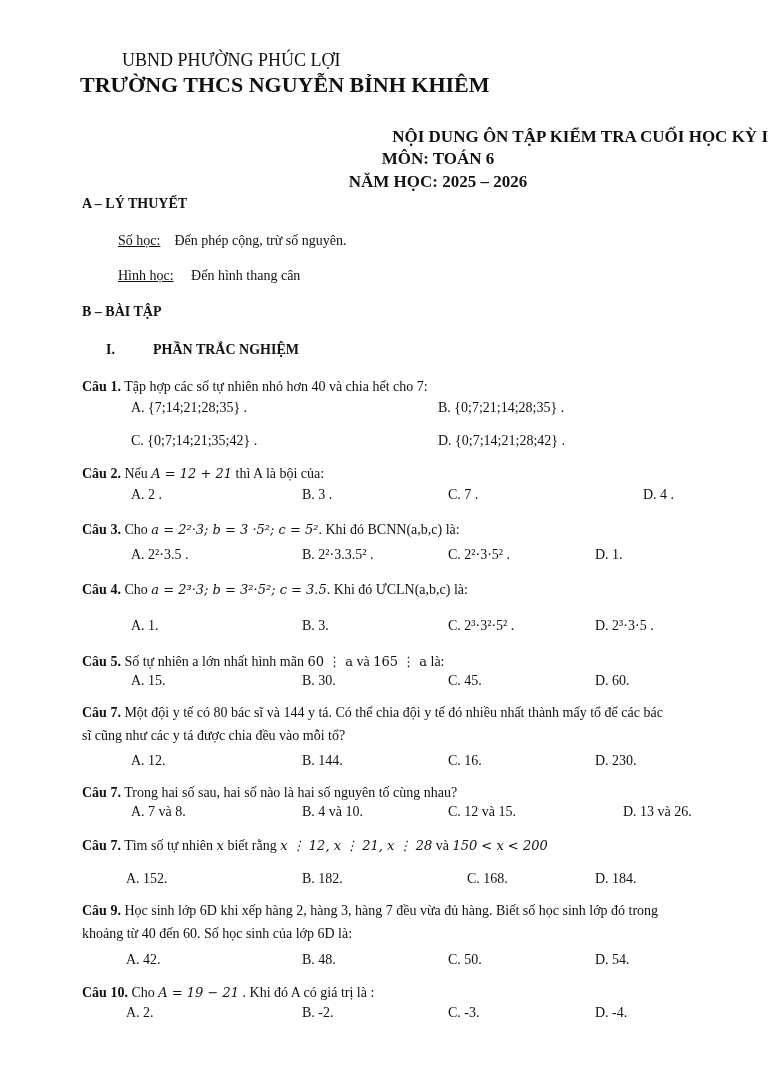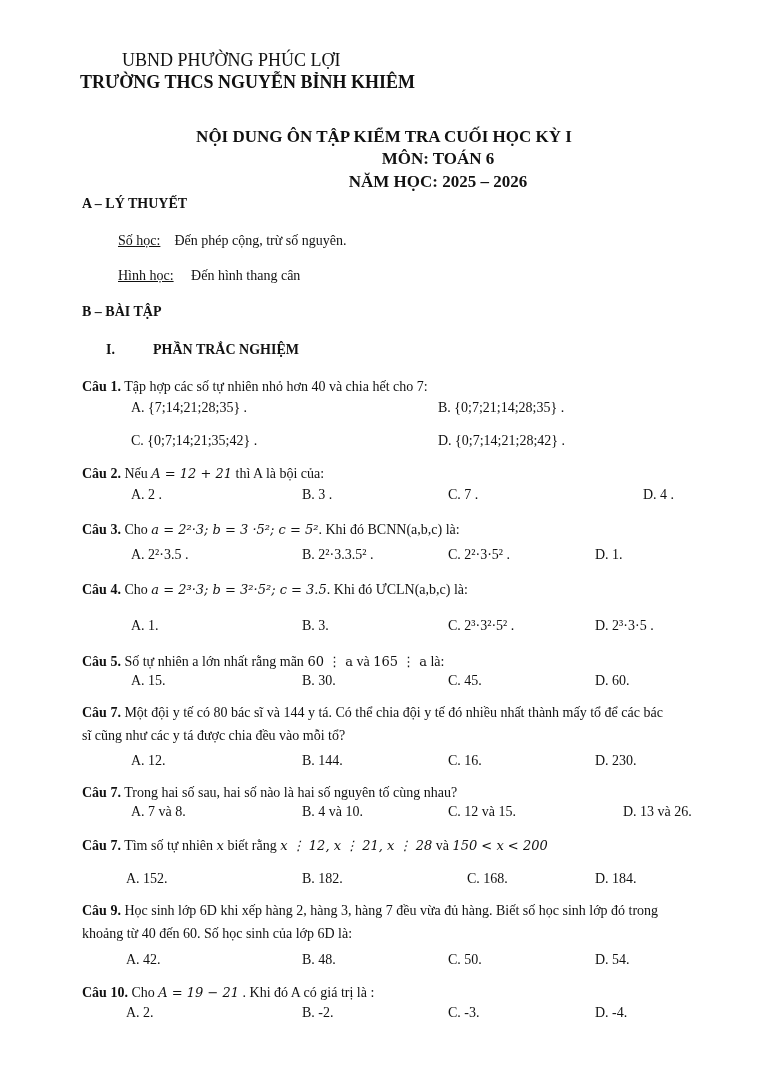--- a/index.html
+++ b/index.html
@@ -2,38 +2,38 @@
 <html><head>
   <meta charset="utf-8">
   <style>
     html, body { margin: 0; padding: 0; background: #ffffff; }
     body {
       width: 768px; height: 1086px; position: relative; overflow: hidden;
       font-family: "Liberation Serif", serif; color: #111111;
     }
     .abs { position: absolute; white-space: nowrap; }
     .hdr1 { font-size: 18px; }
-    .hdr2 { font-size: 18px; font-weight: bold; }
+    .hdr2 { font-size: 22px; font-weight: bold; }
     .title { font-size: 17px; font-weight: bold; left: 0; width: 768px; text-align: center; }
     .sec { font-size: 14px; font-weight: bold; }
     .txt { font-size: 14px; }
     .ul { text-decoration: underline; }
     .q { font-size: 14px; }
     .q b { font-weight: bold; }
     .opt { font-size: 14px; }
     .math { font-family: "DejaVu Serif", serif; font-size: 13px; }
     .it { font-style: italic; }
   </style>
 </head>
 <body>
 
 <div class="abs hdr1" style="left:122px;top:50px;">UBND PHƯỜNG PHÚC LỢI</div>
 <div class="abs hdr2" style="left:80px;top:72px;">TRƯỜNG THCS NGUYỄN BỈNH KHIÊM</div>
 
-<div class="abs title" style="top:127px;box-sizing:border-box;">NỘI DUNG ÔN TẬP KIỂM TRA CUỐI HỌC KỲ I</div>
+<div class="abs title" style="top:127px;box-sizing:border-box;text-align:right;">NỘI DUNG ÔN TẬP KIỂM TRA CUỐI HỌC KỲ I</div>
 <div class="abs title" style="top:149px;padding-left:108px;box-sizing:border-box;">MÔN: TOÁN 6</div>
 <div class="abs title" style="top:172px;padding-left:108px;box-sizing:border-box;">NĂM HỌC: 2025 – 2026</div>
 
 <div class="abs sec" style="left:82px;top:196px;">A – LÝ THUYẾT</div>
 <div class="abs txt" style="left:118px;top:233px;">
   <span class="ul">Số học:</span>&nbsp;&nbsp;&nbsp;
   <span>Đến phép cộng, trừ số nguyên.</span>
 </div>
 <div class="abs txt" style="left:118px;top:268px;">
   <span class="ul">Hình học:</span>&nbsp;&nbsp;&nbsp;&nbsp;
@@ -75,21 +75,21 @@
   <b>Câu 4.</b>
   <span>Cho </span><span class="math it">a = 2³·3; b = 3²·5²; c = 3.5</span><span>. Khi đó ƯCLN(a,b,c) là:</span>
 </div>
 <div class="abs opt" style="left:131px;top:618px;">A. 1.</div>
 <div class="abs opt" style="left:302px;top:618px;">B. 3.</div>
 <div class="abs opt" style="left:448px;top:618px;">C. 2³·3²·5² .</div>
 <div class="abs opt" style="left:595px;top:618px;">D. 2³·3·5 .</div>
 
 <div class="abs q" style="left:82px;top:654px;">
   <b>Câu 5.</b>
-  <span>Số tự nhiên a lớn nhất rằng mãn </span><span class="math">60 ⋮ a</span><span> và </span><span class="math">165 ⋮ a</span><span> là:</span>
+  <span>Số tự nhiên a lớn nhất hình mãn </span><span class="math">60 ⋮ a</span><span> và </span><span class="math">165 ⋮ a</span><span> là:</span>
 </div>
 <div class="abs opt" style="left:131px;top:673px;">A. 15.</div>
 <div class="abs opt" style="left:302px;top:673px;">B. 30.</div>
 <div class="abs opt" style="left:448px;top:673px;">C. 45.</div>
 <div class="abs opt" style="left:595px;top:673px;">D. 60.</div>
 
 <div class="abs q" style="left:82px;top:705px;">
   <b>Câu 7.</b>
   <span>Một đội y tế có 80 bác sĩ và 144 y tá. Có thể chia đội y tế đó nhiều nhất thành mấy tổ để các bác</span>
 </div>

